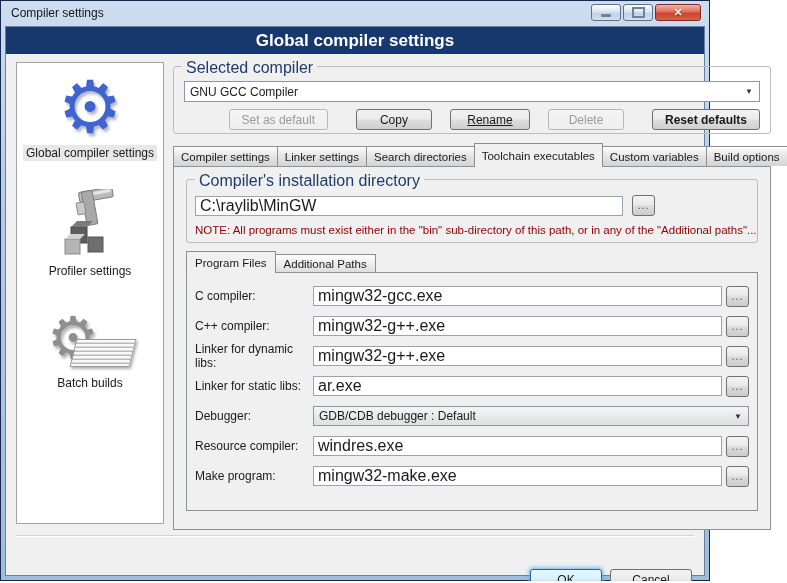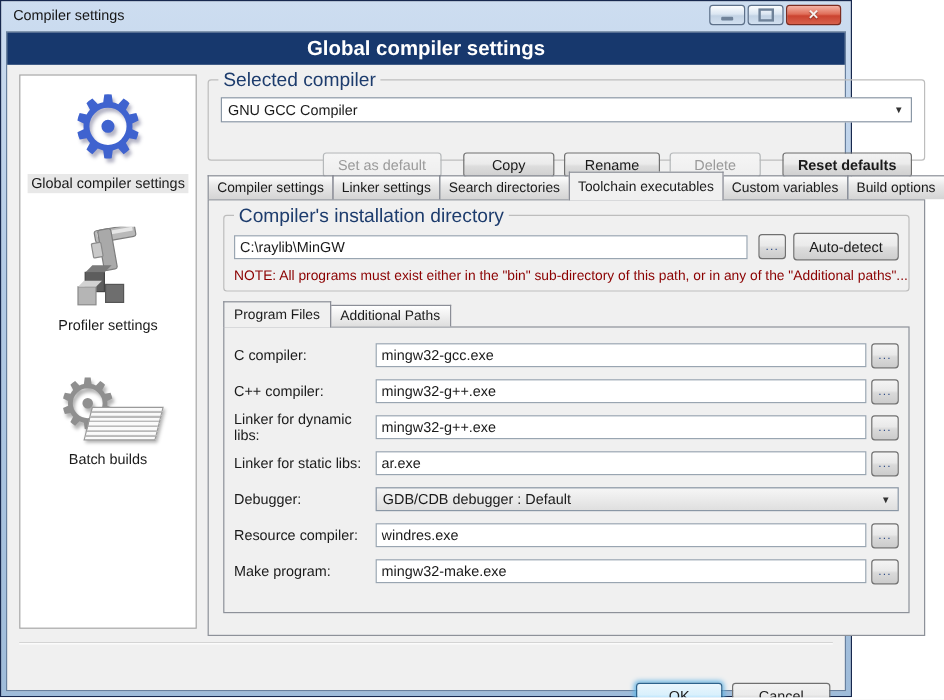--- a/index.html
+++ b/index.html
@@ -58,21 +58,21 @@
   .main-panel{position:absolute;left:167px;top:112px;width:598px;height:364px;border:1px solid #8d9199;background:#f0f0f0;box-sizing:border-box;z-index:2;}
   .subtabstrip{position:absolute;left:12px;top:85px;display:flex;align-items:flex-end;height:21px;z-index:3;}
   .subtab{height:17px;margin-bottom:1px;display:flex;align-items:center;padding:0 8px;font-size:11.5px;cursor:pointer;
        border:1px solid #8b8e97;border-bottom:none;background:linear-gradient(180deg,#ffffff,#dedede);}
   .subtab + .subtab{margin-left:-1px;}
   .subtab.active{height:21px;margin-bottom:0;background:#f0f0f0;z-index:4;}
   .subpanel{position:absolute;left:12px;right:12px;top:105px;height:239px;border:1px solid #8d9199;background:#f0f0f0;box-sizing:border-box;padding-top:8px;}
   .frow{display:flex;align-items:center;height:30px;padding:0 8px;}
   .frow .flabel{width:118px;flex:none;font-size:12px;}
   .tinput{flex:1;height:20px;border:1px solid #99a5b1;background:#ffffff;font-family:"Liberation Sans",sans-serif;
-       font-size:12px;padding:0 4px;box-sizing:border-box;color:#1a1a1a;}
+       font-size:16px;padding:0 4px;box-sizing:border-box;color:#1a1a1a;}
   .browse{flex:none;width:23px;height:21px;margin-left:4px;display:flex;align-items:center;justify-content:center;
        border:1px solid #707070;border-radius:3px;font-size:10px;letter-spacing:1px;color:#2c4a86;cursor:pointer;box-sizing:border-box;
        background:linear-gradient(180deg,#f4f4f4 0%,#e9e9e9 45%,#dadada 55%,#cccccc 100%);}
   .note{position:absolute;left:8px;top:44px;color:#8b0000;font-size:11.5px;white-space:nowrap;}
   
   .footer-sep{position:absolute;left:10px;right:10px;top:481px;height:0;border-top:1px solid #d4d4d4;border-bottom:1px solid #ffffff;}
   .footer{position:absolute;top:515px;right:12px;display:flex;gap:8px;}
   .footer .btn{height:22px;}
   .footer .ok{width:72px;}
   .footer .cancel{width:82px;}
@@ -138,28 +138,28 @@
           <span class="side-label">Batch builds</span>
         </div>
       </div>
 
       <div class="groupbox" style="left:167px;top:12px;width:598px;height:68px;">
         <span class="group-legend">Selected compiler</span>
         <div class="combo" style="position:absolute;left:10px;right:10px;top:14px;">
           <span>GNU GCC Compiler</span>
           <span class="arrow">▼</span>
         </div>
-        <div style="position:absolute;right:10px;top:60px;display:flex;">
+        <div style="position:absolute;right:10px;top:42px;display:flex;gap:10px;">
           <div class="btn disabled">
               <span>Set as default</span>
             </div>
           <div class="btn" style="margin-left:18px;width:76px;">
               <span>Copy</span>
             </div>
-          <div class="btn" style="margin-left:8px;width:80px;">
+          <div class="btn" style="margin-left:8px;width:80px;text-decoration:underline;">
               <span>Rename</span>
             </div>
           <div class="btn disabled" style="margin-left:8px;width:76px;">
               <span>Delete</span>
             </div>
           <div class="btn" style="margin-left:18px;font-weight:bold;">
               <span>Reset defaults</span>
             </div>
         </div>
       </div>
@@ -188,23 +188,20 @@
       </div>
 
       <div class="main-panel">
 
         <div class="groupbox" style="left:12px;right:12px;top:12px;height:64px;">
           <span class="group-legend">Compiler's installation directory</span>
           <input class="tinput" style="position: absolute; left: 8px; top: 16px; width: calc(100% - 142px);" value="C:\raylib\MinGW">
           <div class="browse" style="position:absolute;right:102px;top:15px;">
               <span>...</span>
             </div>
-          <div class="btn" style="position:absolute;right:8px;top:14px;width:88px;height:23px;padding:0;">
-              <span>Auto-detect</span>
-            </div>
           <div class="note">NOTE: All programs must exist either in the "bin" sub-directory of this path, or in any of the "Additional paths"...</div>
         </div>
 
         <div class="subtabstrip">
           <div class="subtab active">
               <span>Program Files</span>
             </div>
           <div class="subtab">
               <span>Additional Paths</span>
             </div>

